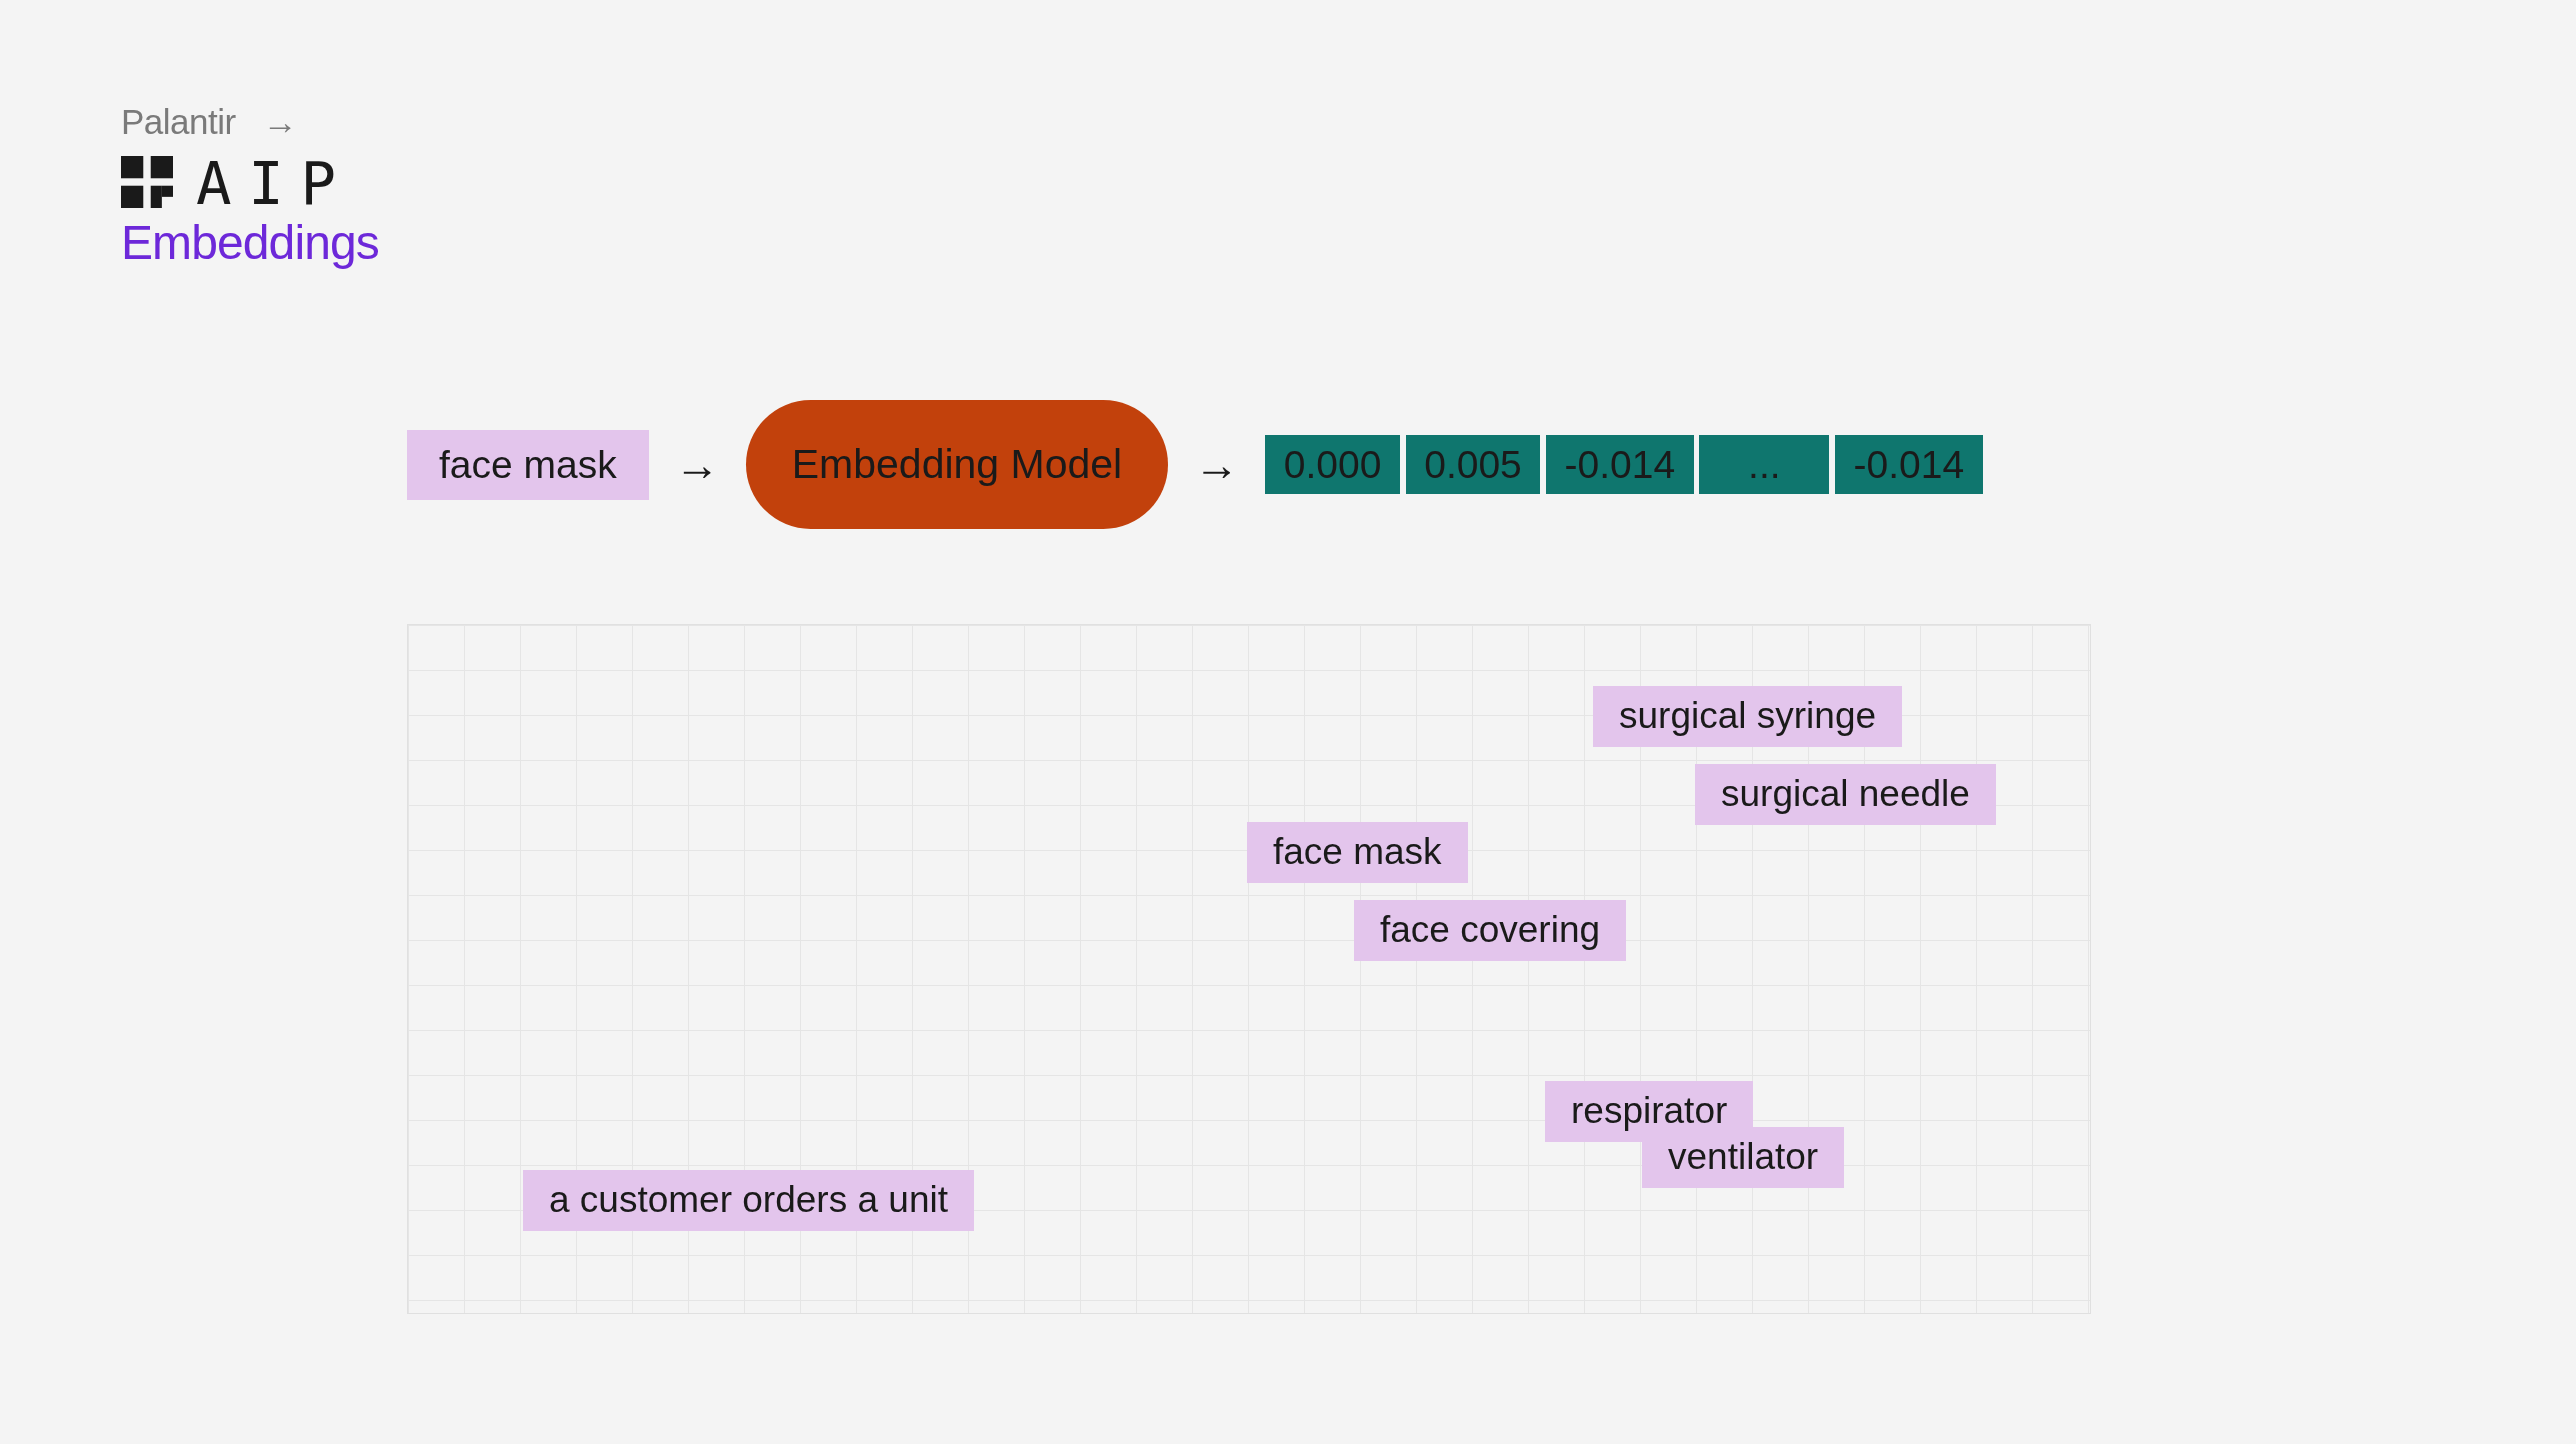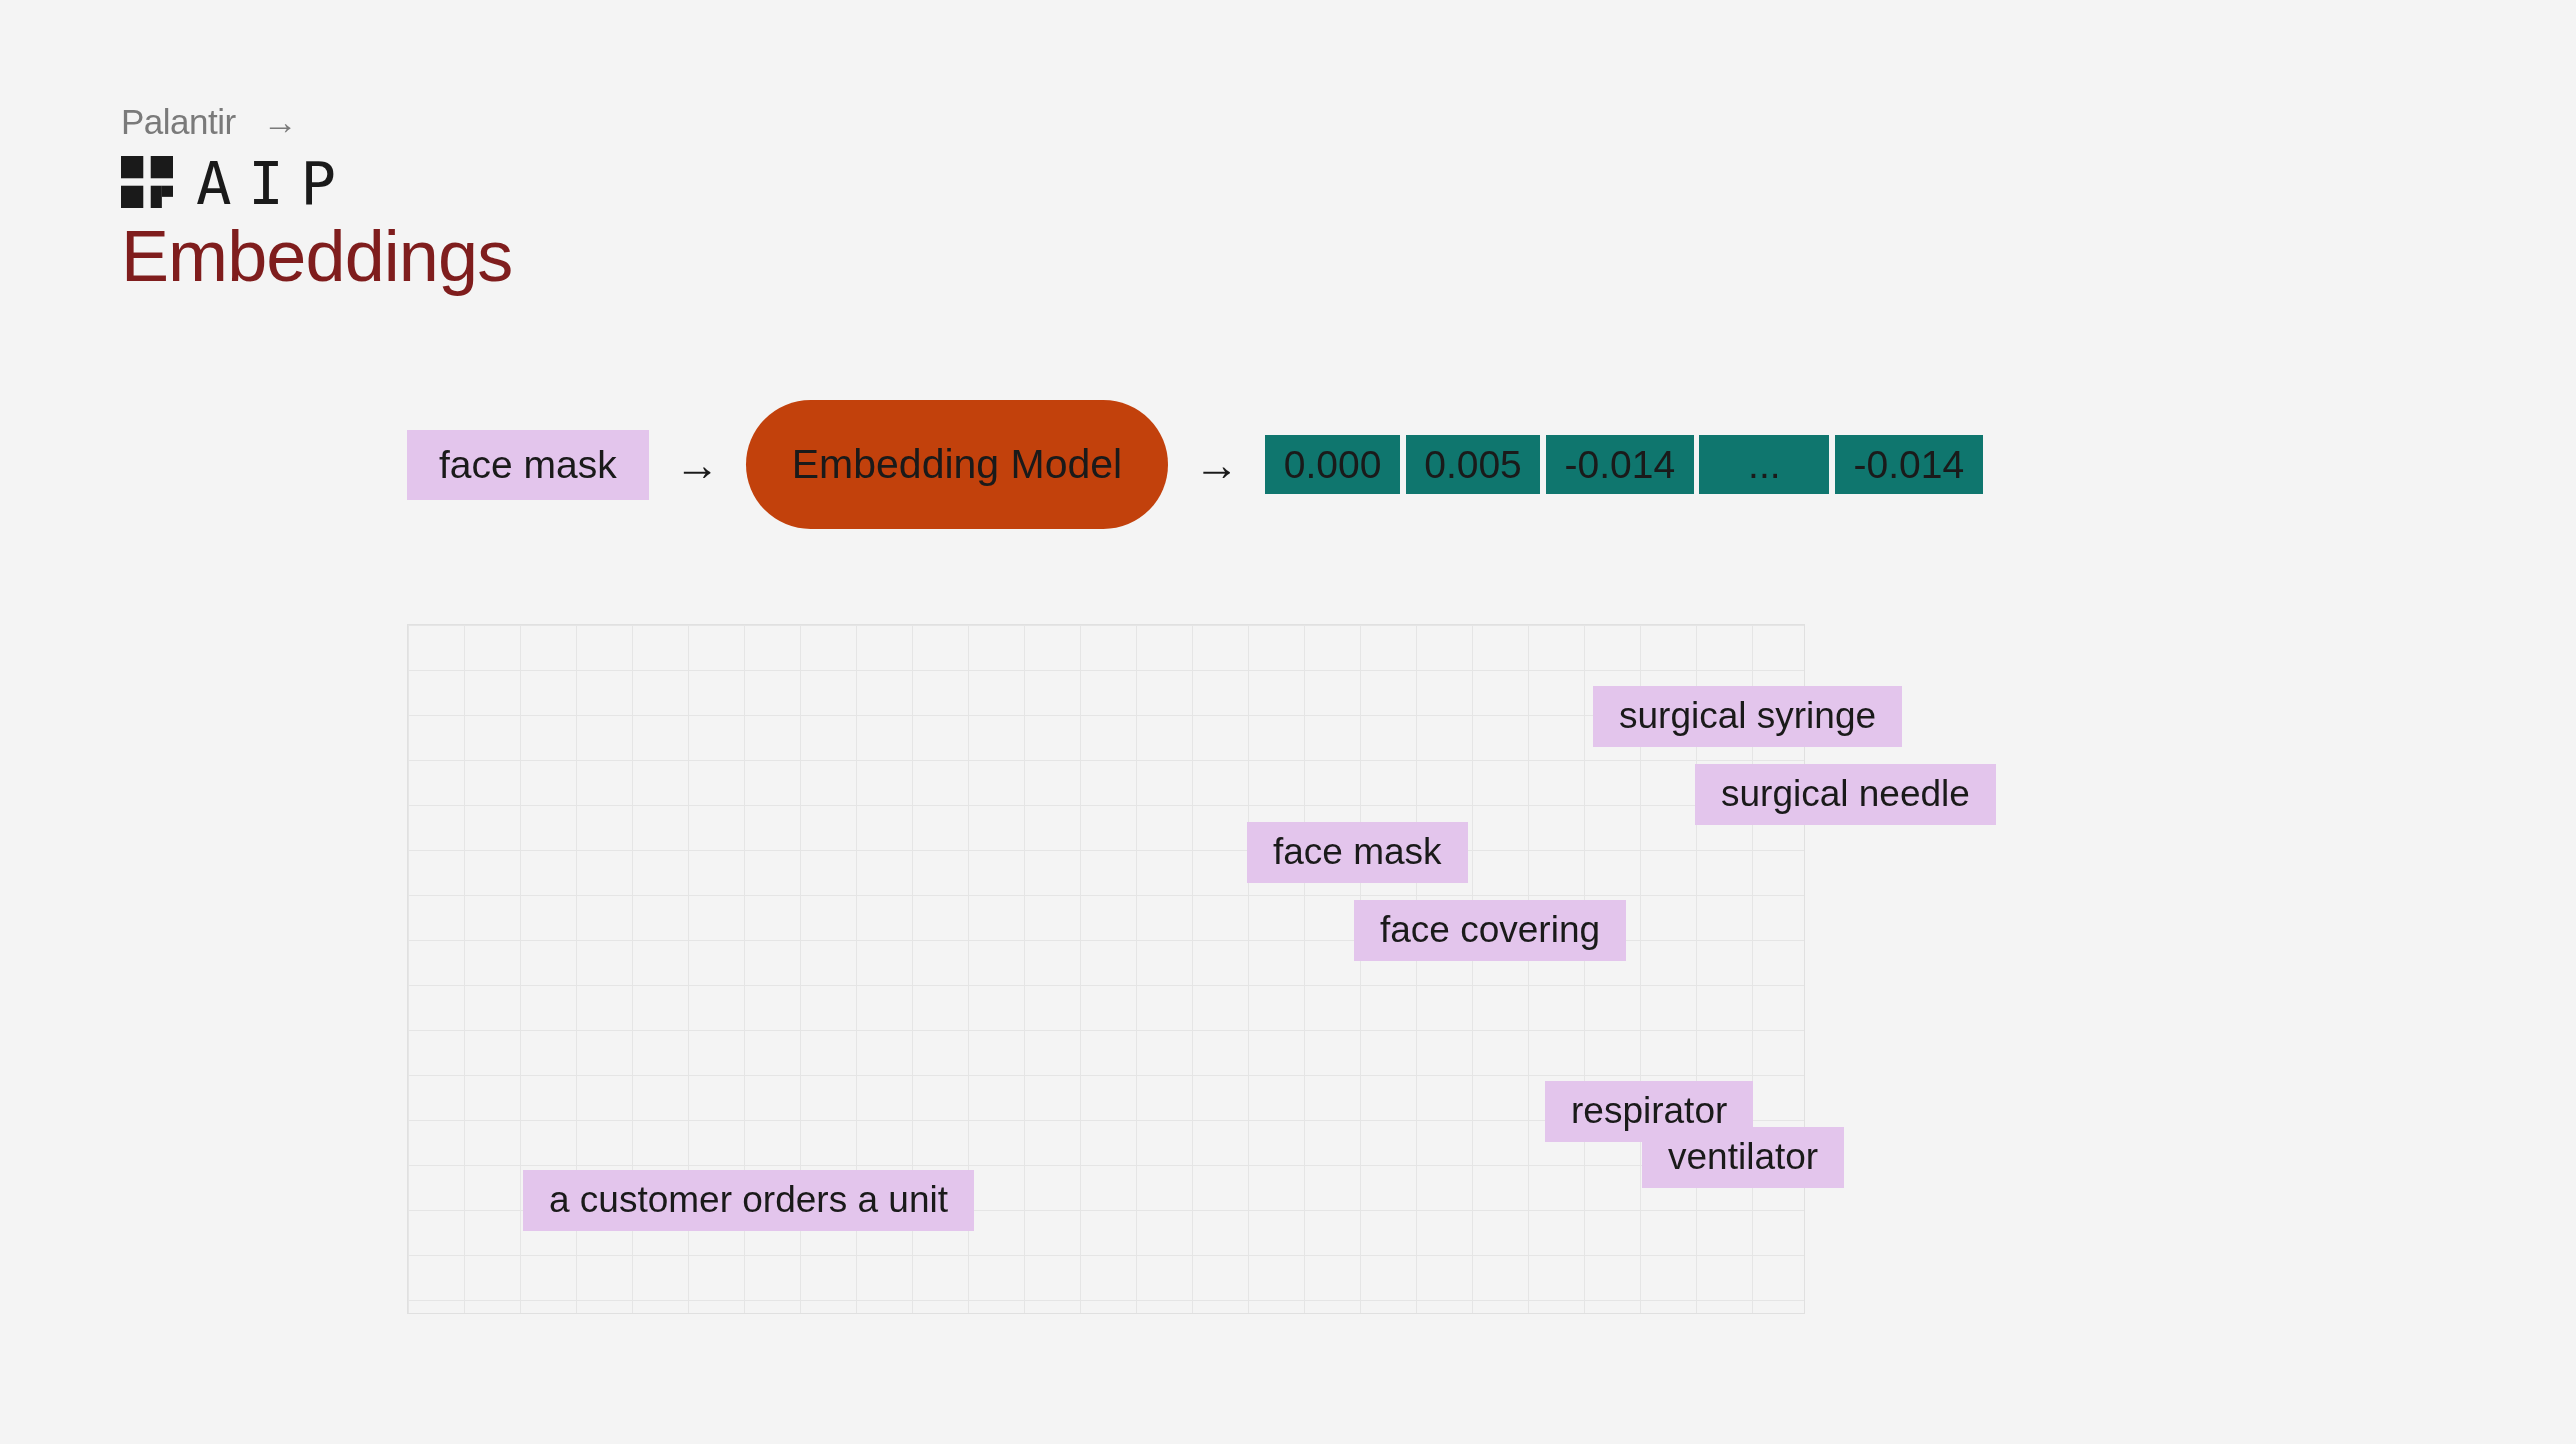--- a/index.html
+++ b/index.html
@@ -40,23 +40,23 @@
     .logo-mark {
       display: inline-block;
     }
     .product-name {
       font-size: 59px;
       font-weight: 500;
       letter-spacing: 16.7px;
       font-family: "Menlo", "Consolas", monospace;
     }
     .subtitle {
-      font-size: 72px;
+      font-size: 48px;
       letter-spacing: -0.9px;
-      color: #7f1d1d;
+      color: #6d28d9;
     }
     .pipeline {
       position: absolute;
       top: 400px;
       left: 407px;
       display: flex;
       align-items: center;
       gap: 26px;
     }
     .tag-purple {
@@ -97,21 +97,21 @@
       min-width: 130px;
       text-align: center;
       display: flex;
       align-items: center;
       justify-content: center;
     }
     .grid-area {
       position: absolute;
       top: 624px;
       left: 407px;
-      width: 1398px;
+      width: 1684px;
       height: 690px;
       border: 0.9px solid #e0e0e0;
       background-image:
         linear-gradient(to right, #e5e5e5 0.9px, transparent 0.9px),
         linear-gradient(to bottom, #e5e5e5 0.9px, transparent 0.9px);
       background-size: 56px 45px;
     }
   </style>
 </head>
 <body>

